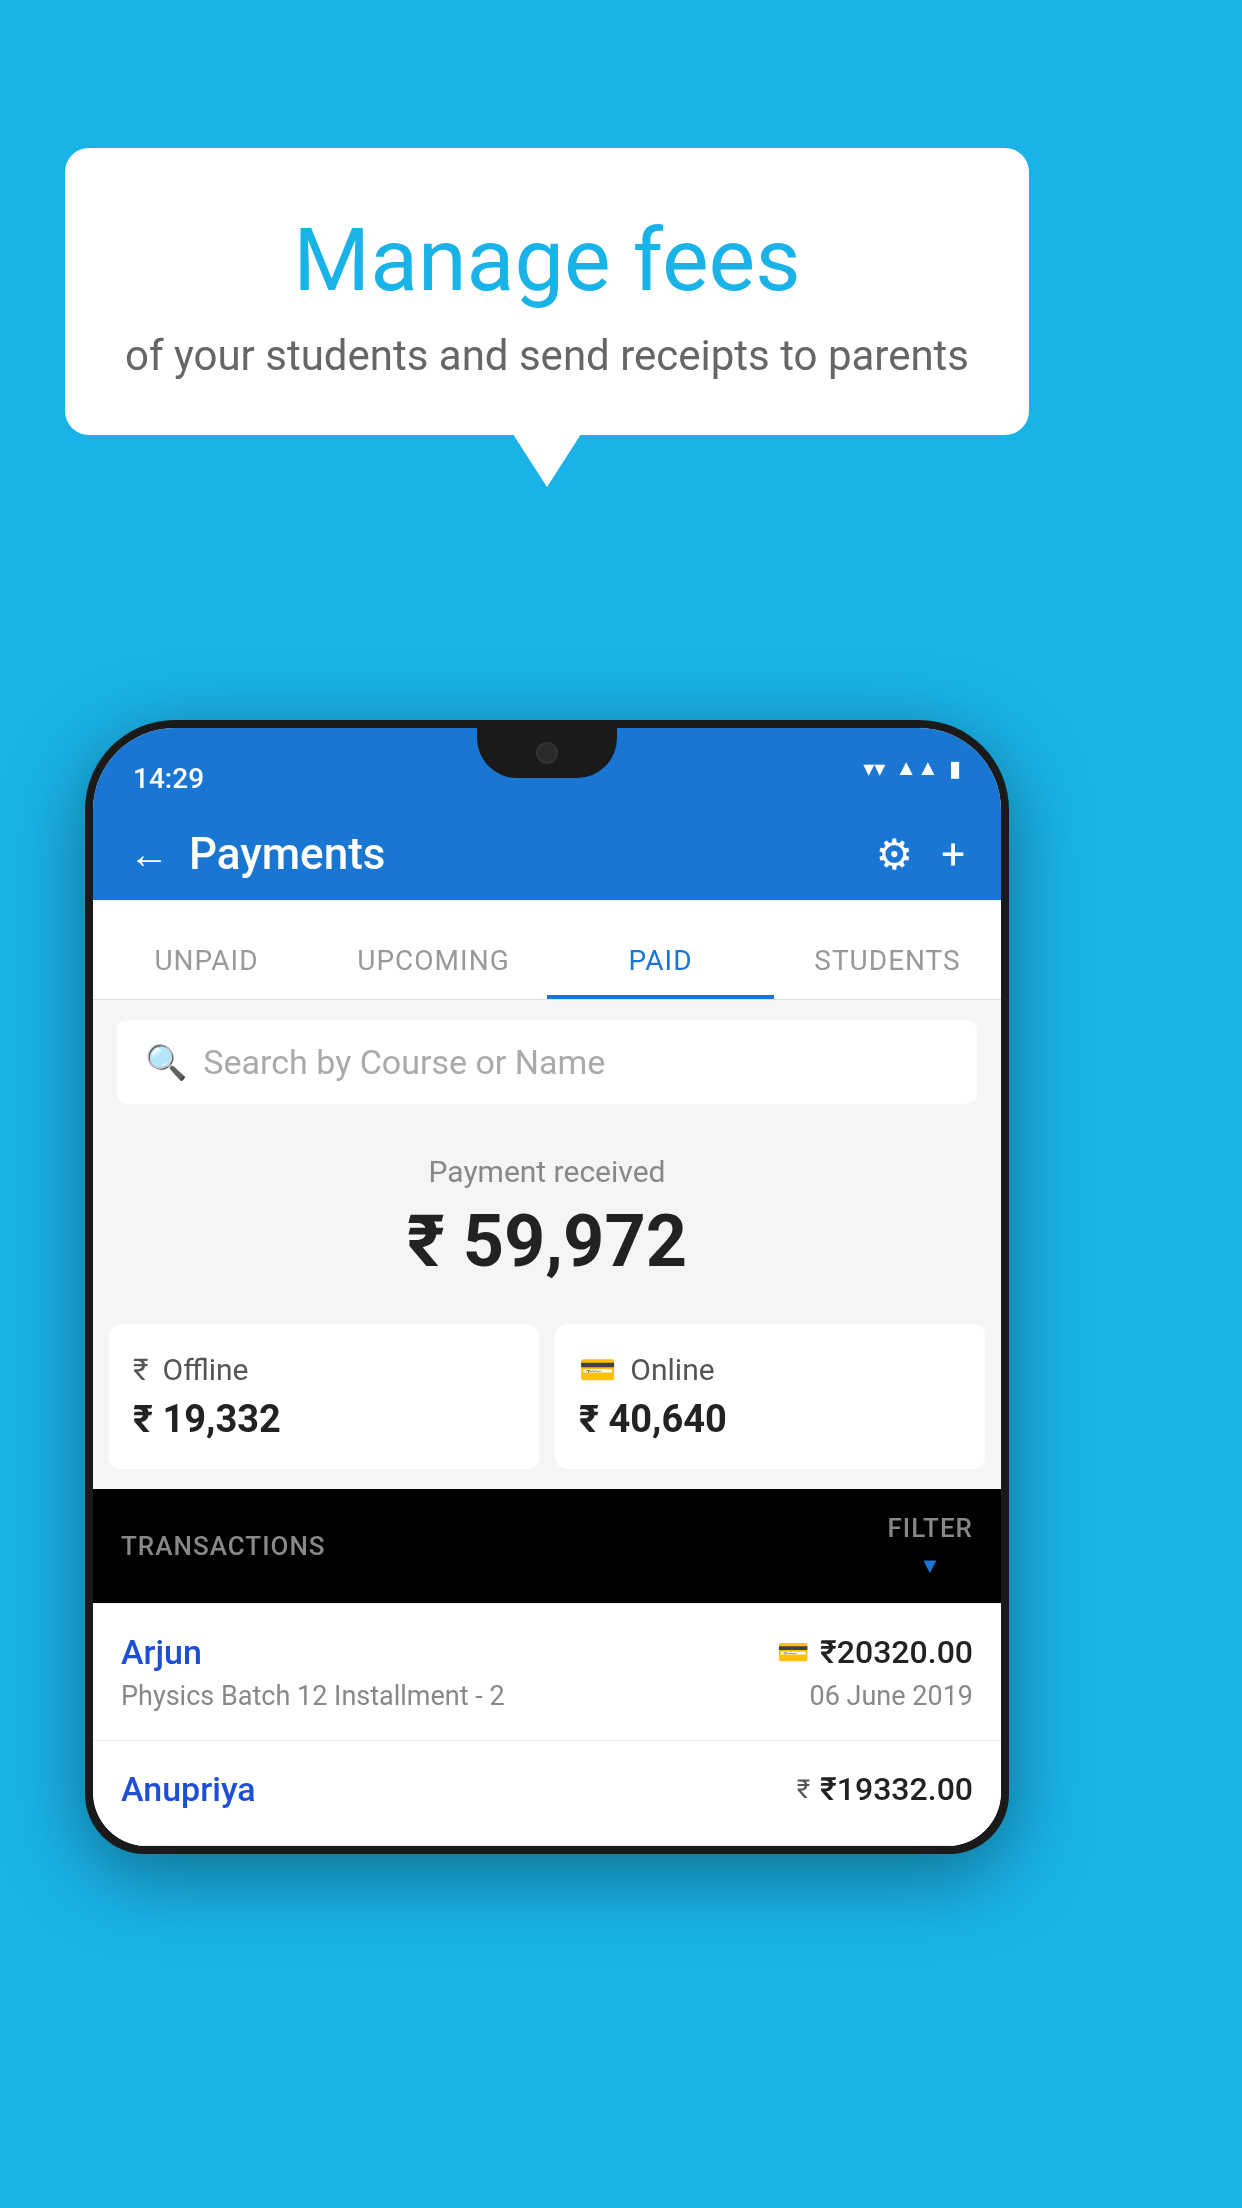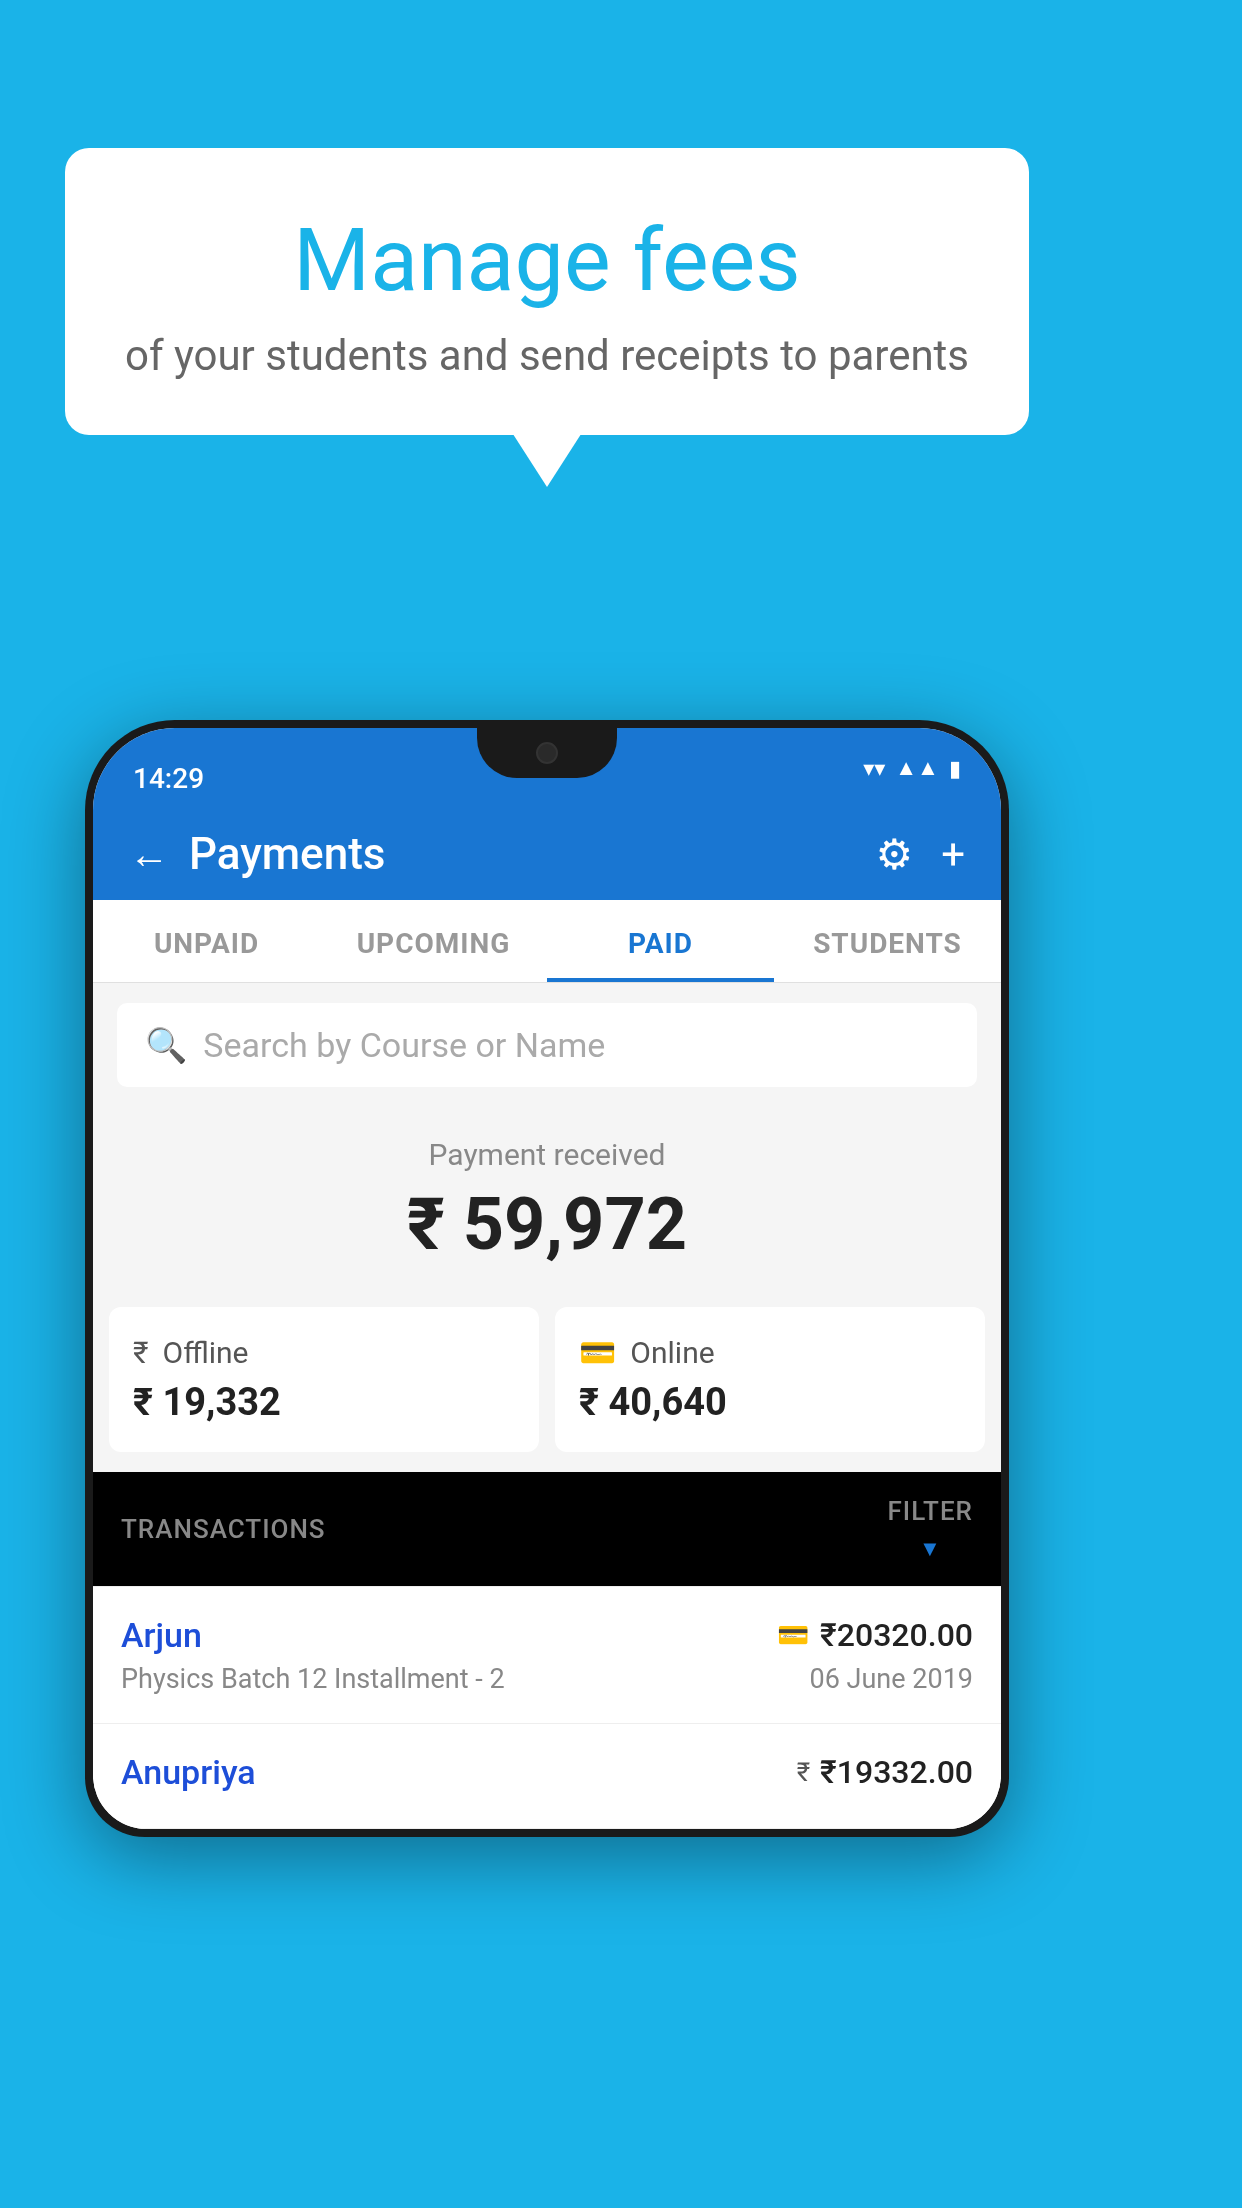--- a/index.html
+++ b/index.html
@@ -148,23 +148,23 @@
 
     
     .tabs-bar {
       background: white;
       display: flex;
       border-bottom: 1px solid #e0e0e0;
     }
     .tab {
       flex: 1;
       text-align: center;
-      padding: 27px 0 22px;
+      padding: 44px 0 22px;
       font-size: 28px;
-      font-weight: 700;
+      font-weight: 400;
       color: #999;
       letter-spacing: 1px;
       position: relative;
     }
     .tab.active {
       color: #1976d2;
     }
     .tab.active::after {
       content: '';
       position: absolute;

